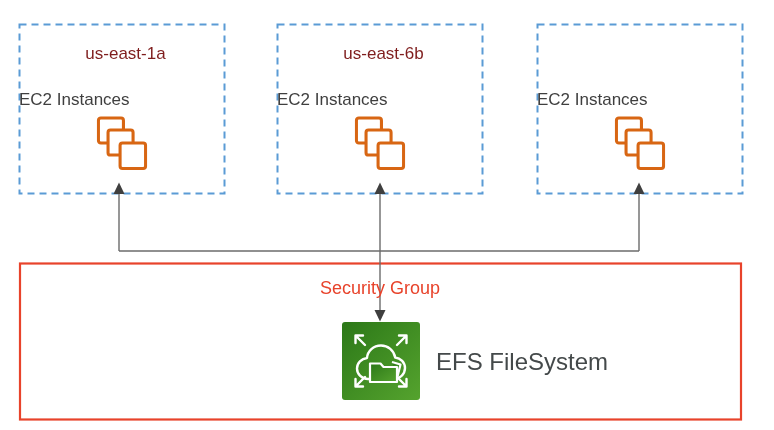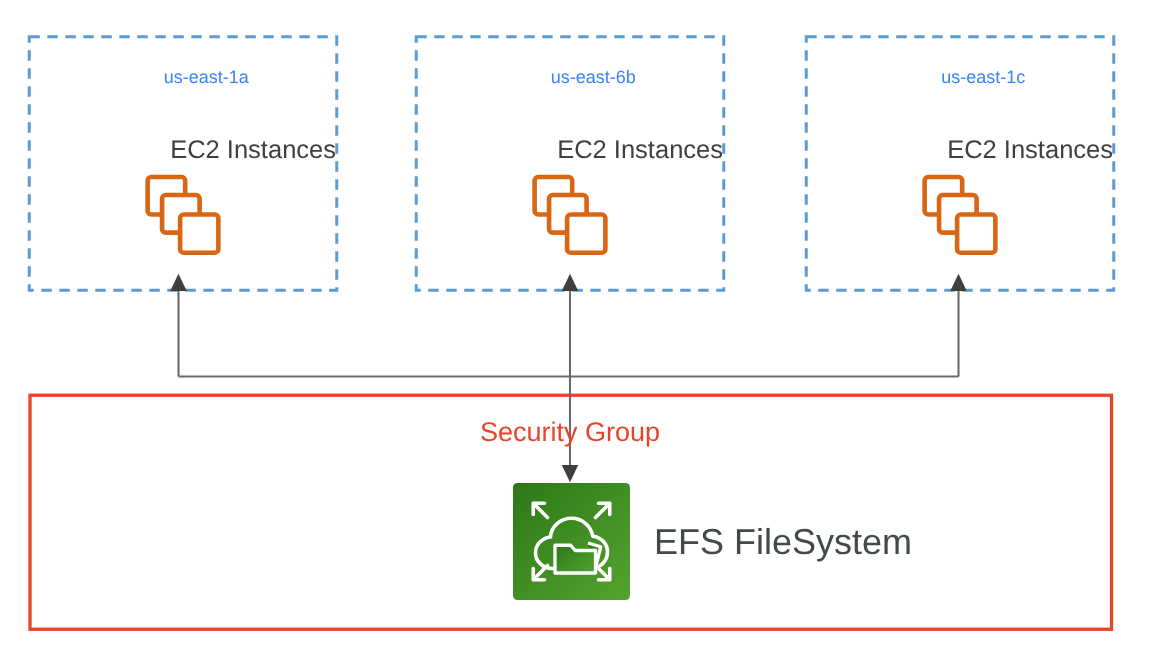--- a/index.html
+++ b/index.html
@@ -3,25 +3,25 @@
 <meta charset="utf-8">
 <style>
   html,body{margin:0;padding:0;background:#ffffff;}
   .canvas{
     position:relative;width:774px;height:430px;background:#ffffff;overflow:hidden;
     font-family:"Liberation Sans", sans-serif;
   }
   svg.base{position:absolute;left:0;top:0;}
   .zone{position:absolute;top:24px;width:205px;height:169px;}
   .zone-name{
-    position:absolute;top:20px;left:16px;width:100%;text-align:center;
-    font-size:12px;color:#3b82f6;
+    position:absolute;top:20px;left:4px;width:100%;text-align:center;
+    font-size:17px;color:#7f1d1d;
   }
   .zone-resource{
-    position:absolute;top:66px;left:0;width:100%;text-align:right;
+    position:absolute;top:66px;left:0;width:100%;text-align:left;
     font-size:17px;color:#3F3F3F;
   }
   .ec2-icon{position:absolute;top:92px;left:50%;transform:translateX(-50%);}
   .sg-label{
     position:absolute;left:19px;top:278px;width:722px;text-align:center;
     font-size:18px;color:#E8432B;
   }
   .efs-icon{position:absolute;left:342px;top:322px;}
   .efs-label{
     position:absolute;left:436px;top:349px;
@@ -74,21 +74,20 @@
     <svg class="ec2-icon" width="51" height="55" viewBox="0 0 53 57">
       <g fill="#ffffff" stroke="#D86613" stroke-width="3.2">
         <rect x="2" y="2" width="26" height="26" rx="2.5"></rect>
         <rect x="12" y="14.5" width="26" height="26" rx="2.5"></rect>
         <rect x="24.5" y="28" width="26.5" height="26.5" rx="2.5"></rect>
       </g>
     </svg>
   </div>
 
   <div class="zone" style="left:537px">
-    <div class="zone-name">us-east-1c</div>
     <div class="zone-resource">EC2 Instances</div>
     <svg class="ec2-icon" width="51" height="55" viewBox="0 0 53 57">
       <g fill="#ffffff" stroke="#D86613" stroke-width="3.2">
         <rect x="2" y="2" width="26" height="26" rx="2.5"></rect>
         <rect x="12" y="14.5" width="26" height="26" rx="2.5"></rect>
         <rect x="24.5" y="28" width="26.5" height="26.5" rx="2.5"></rect>
       </g>
     </svg>
   </div>
 

